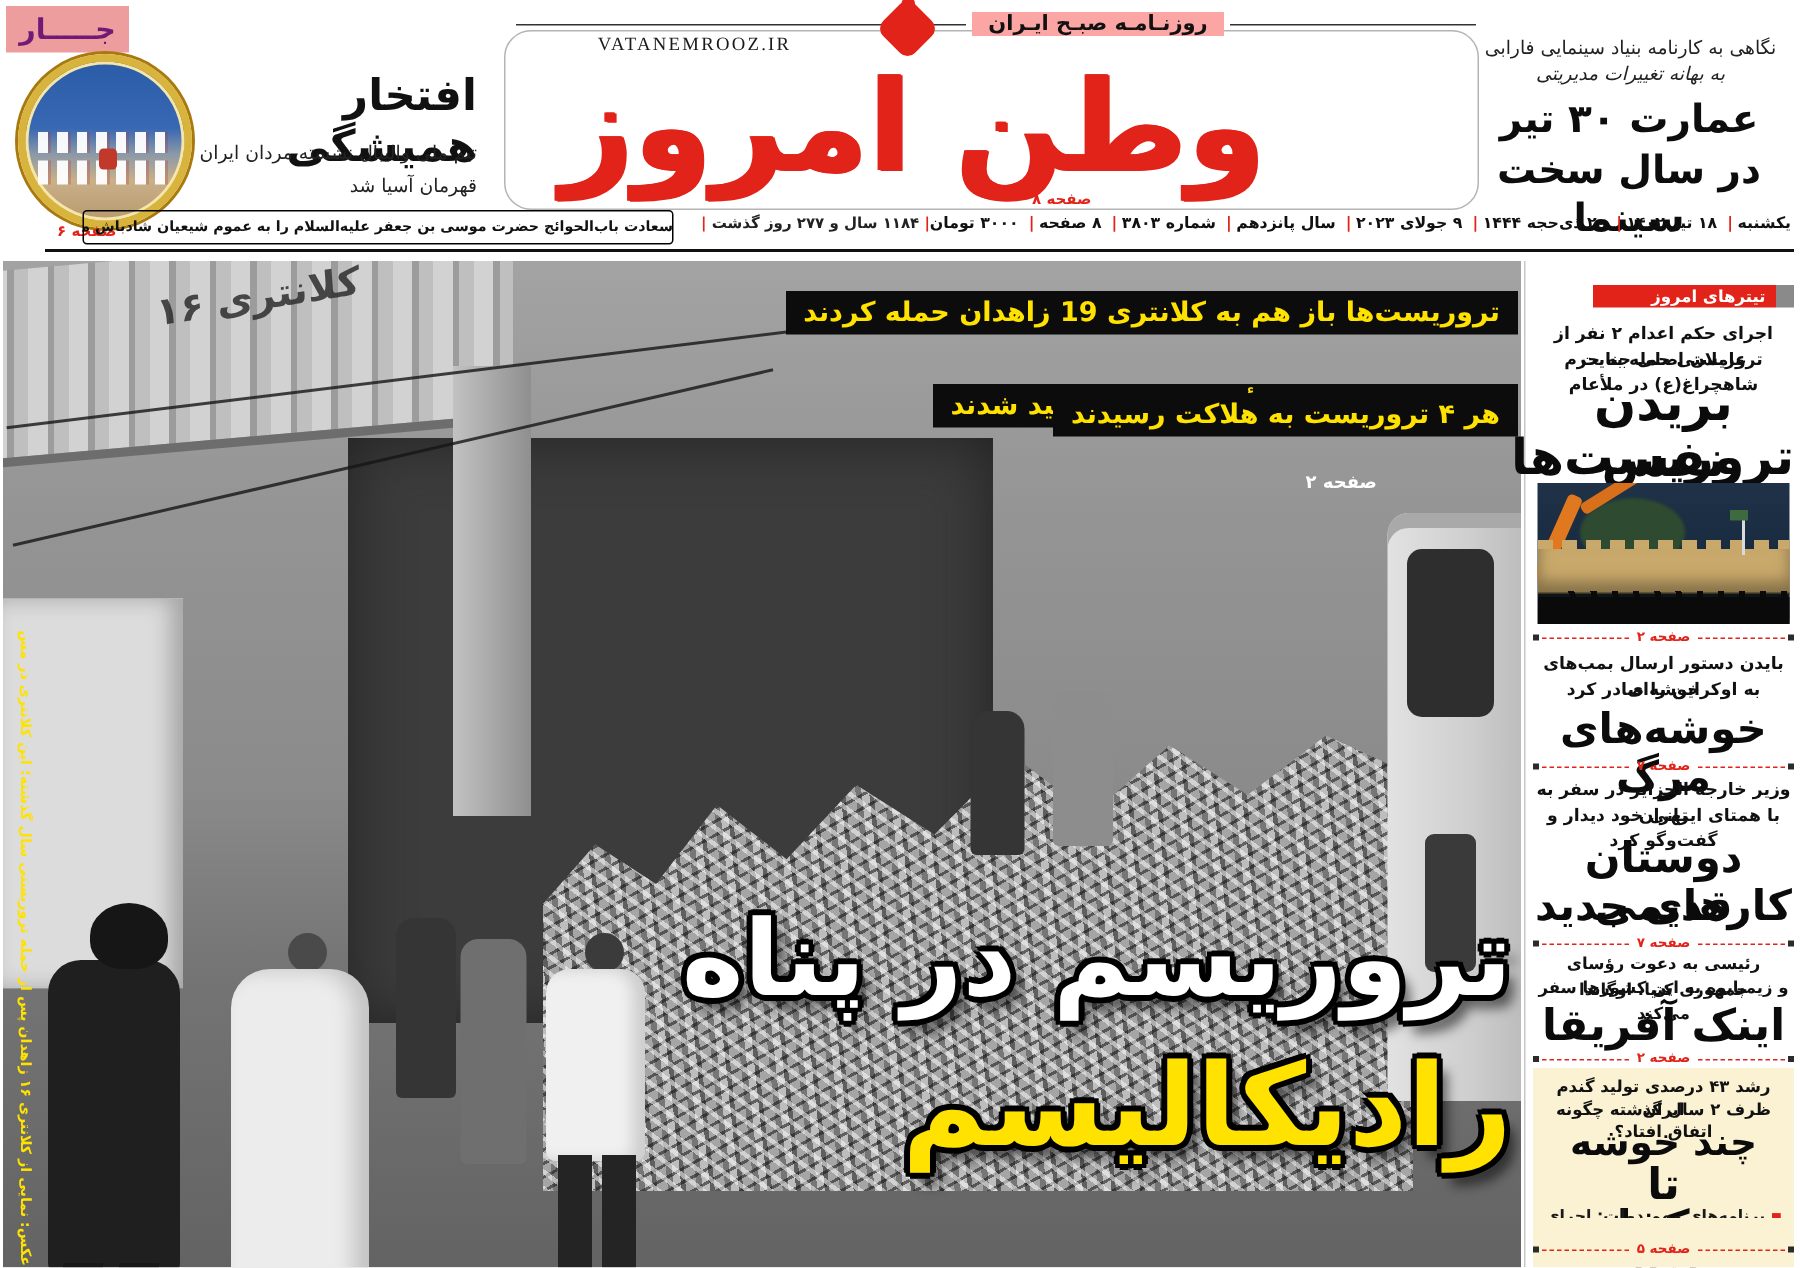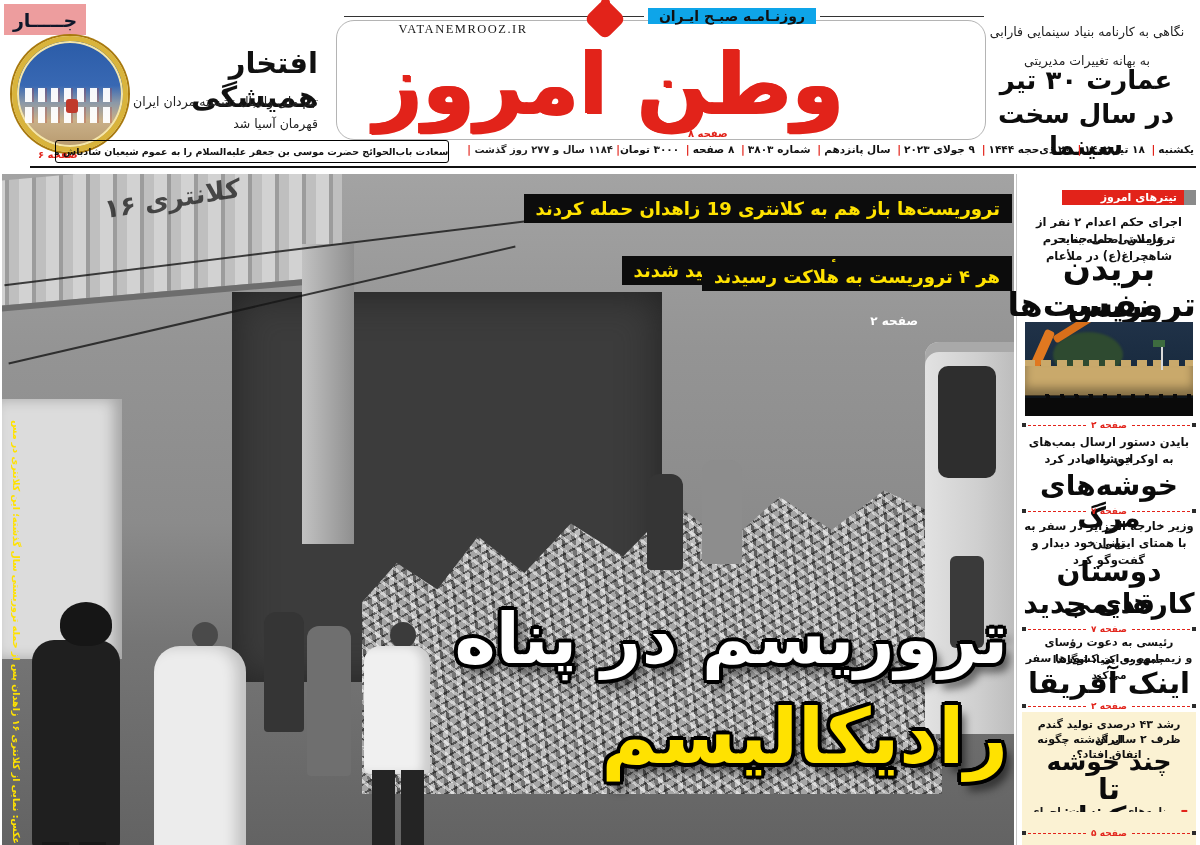--- a/index.html
+++ b/index.html
@@ -3,38 +3,38 @@
 <meta charset="utf-8">
 <style>
   html,body{margin:0;padding:0;background:#fff;}
   .page{position:relative;width:1200px;height:845px;background:#fff;overflow:hidden;
         font-family:"DejaVu Sans",sans-serif;}
   .abs{position:absolute;}
   .rtl{direction:rtl;unicode-bidi:embed;}
 
   
   .promo-box{left:4px;top:4px;width:82px;height:31px;background:#ed9d9e;
-    display:flex;align-items:center;justify-content:center;color:#0f172a;
+    display:flex;align-items:center;justify-content:center;color:#701a75;
     font-weight:bold;font-size:19px;}
   .team-circle{left:12px;top:36px;width:106px;height:106px;border-radius:50%;
     border:5px solid #d9b43c;box-shadow:0 0 0 2px #a8790e, inset 0 0 0 2px #f5e6a8;
     overflow:hidden;background:linear-gradient(#2b5ca8 0%,#3868b3 42%,#8a98a8 58%,#c9b089 75%,#b89a6e 100%);}
   .team-circle .row{position:absolute;left:8%;width:84%;height:14px;
     background:repeating-linear-gradient(90deg,rgba(255,255,255,.95) 0 7px,rgba(180,40,40,.25) 7px 9px,transparent 9px 13px);}
   .team-circle .row1{top:44%;}
   .team-circle .row2{top:62%;height:16px;}
   .team-circle .red-dot{position:absolute;left:46%;top:55%;width:12px;height:14px;background:#c0392b;border-radius:3px;}
   .page-mini{font-size:10px;font-weight:bold;color:#e2231a;}
   .volley-head{left:126px;top:46px;width:192px;text-align:right;font-weight:900;
     font-size:29px;color:#111;line-height:34px;}
   .volley-lead{left:120px;width:198px;text-align:right;font-size:12.5px;color:#222;font-weight:500;}
 
   
   .mast-frame{left:336px;top:20px;width:648px;height:118px;border:1.5px solid #777;border-radius:18px;opacity:.55;}
-  .tagline{left:648px;top:8px;width:168px;background:#0ea5e9;text-align:center;
+  .tagline{left:648px;top:8px;width:168px;background:#fca5a5;text-align:center;
     font-size:14px;font-weight:bold;color:#111;letter-spacing:1px;}
   .tagline-line{top:16px;height:0;border-top:1.5px solid #333;}
   .site-url{left:388px;top:22px;width:150px;background:#fff;text-align:center;
     font-family:"Liberation Serif","DejaVu Serif",serif;font-size:12.5px;letter-spacing:1.5px;color:#1a1a1a;}
   .logo-text{left:326px;top:30px;width:566px;height:110px;text-align:center;
     color:#e2231a;font-weight:900;font-size:84px;line-height:108px;white-space:nowrap;
     text-shadow:1px 1px 0 #e2231a, -1px 0 0 #e2231a;}
   .logo-finial{left:590px;top:4px;width:30px;height:30px;background:#e2231a;
     transform:rotate(45deg);border-radius:7px;}
   .logo-finial-dot{left:601px;top:-2px;width:9px;height:9px;background:#e2231a;border-radius:50%;}
@@ -157,21 +157,21 @@
   <div class="abs tagline-line" style="left:344px;width:300px;"></div>
   <div class="abs tagline-line" style="left:820px;width:164px;"></div>
   <div class="abs mast-frame"></div>
   <div class="abs rtl tagline">روزنـامـه صبـح ایـران</div>
   <div class="abs site-url">VATANEMROOZ.IR</div>
   <div class="abs logo-finial"></div>
   <div class="abs logo-finial-dot"></div>
   <div class="abs rtl logo-text">وطن امروز</div>
 
   <div class="abs rtl cinema-kicker" style="top:24px;">نگاهی به کارنامه بنیاد سینمایی فارابی</div>
-  <div class="abs rtl cinema-kicker" style="top:53px;">به بهانه تغییرات مدیریتی</div>
+  <div class="abs rtl cinema-kicker" style="top:41px;font-style:italic;">به بهانه تغییرات مدیریتی</div>
   <div class="abs rtl cinema-head" style="top:64px;">عمارت ۳۰ تیر</div>
   <div class="abs rtl cinema-head" style="top:98px;">در سال سخت سینما</div>
   <div class="abs page-mini" style="left:688px;top:128px;">صفحه ۸</div>
 
   <div class="abs rtl date-strip">
     <span>یکشنبه</span><span class="sep">|</span>
     <span>۱۸ تیر ۱۴۰۲</span><span class="sep">|</span>
     <span>۲۰ ذی‌حجه ۱۴۴۴</span><span class="sep">|</span>
     <span>۹ جولای ۲۰۲۳</span><span class="sep">|</span>
     <span>سال پانزدهم</span><span class="sep">|</span>

